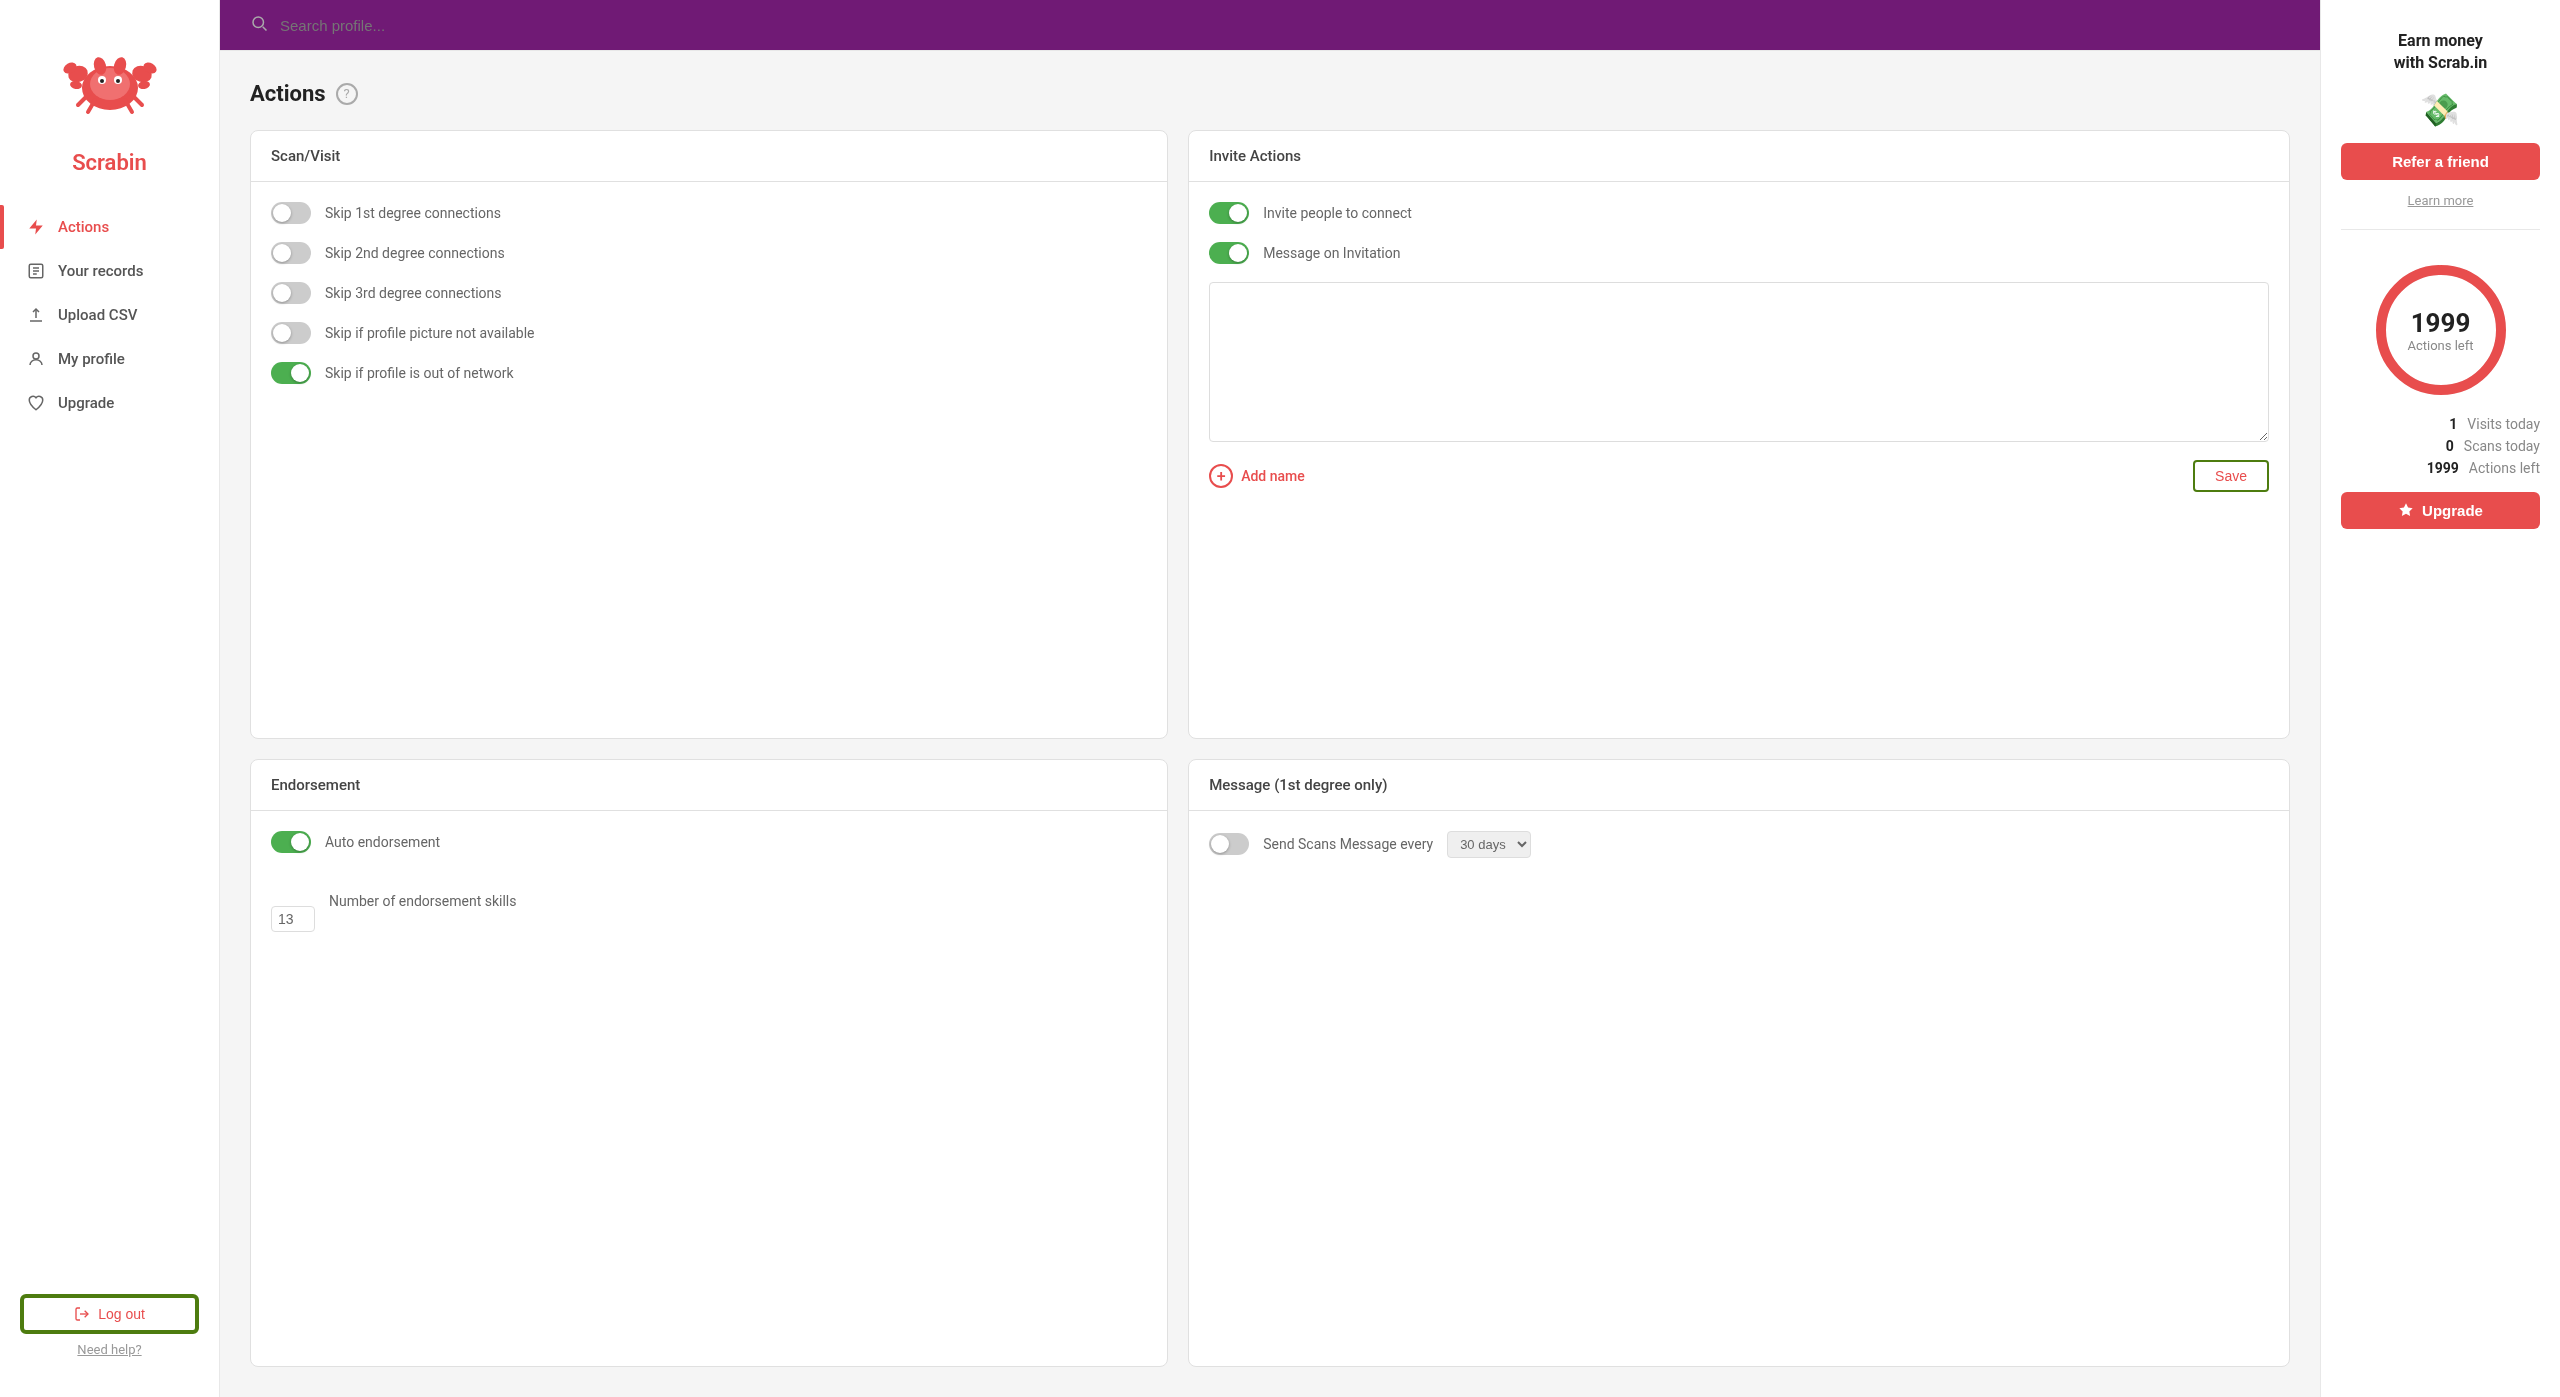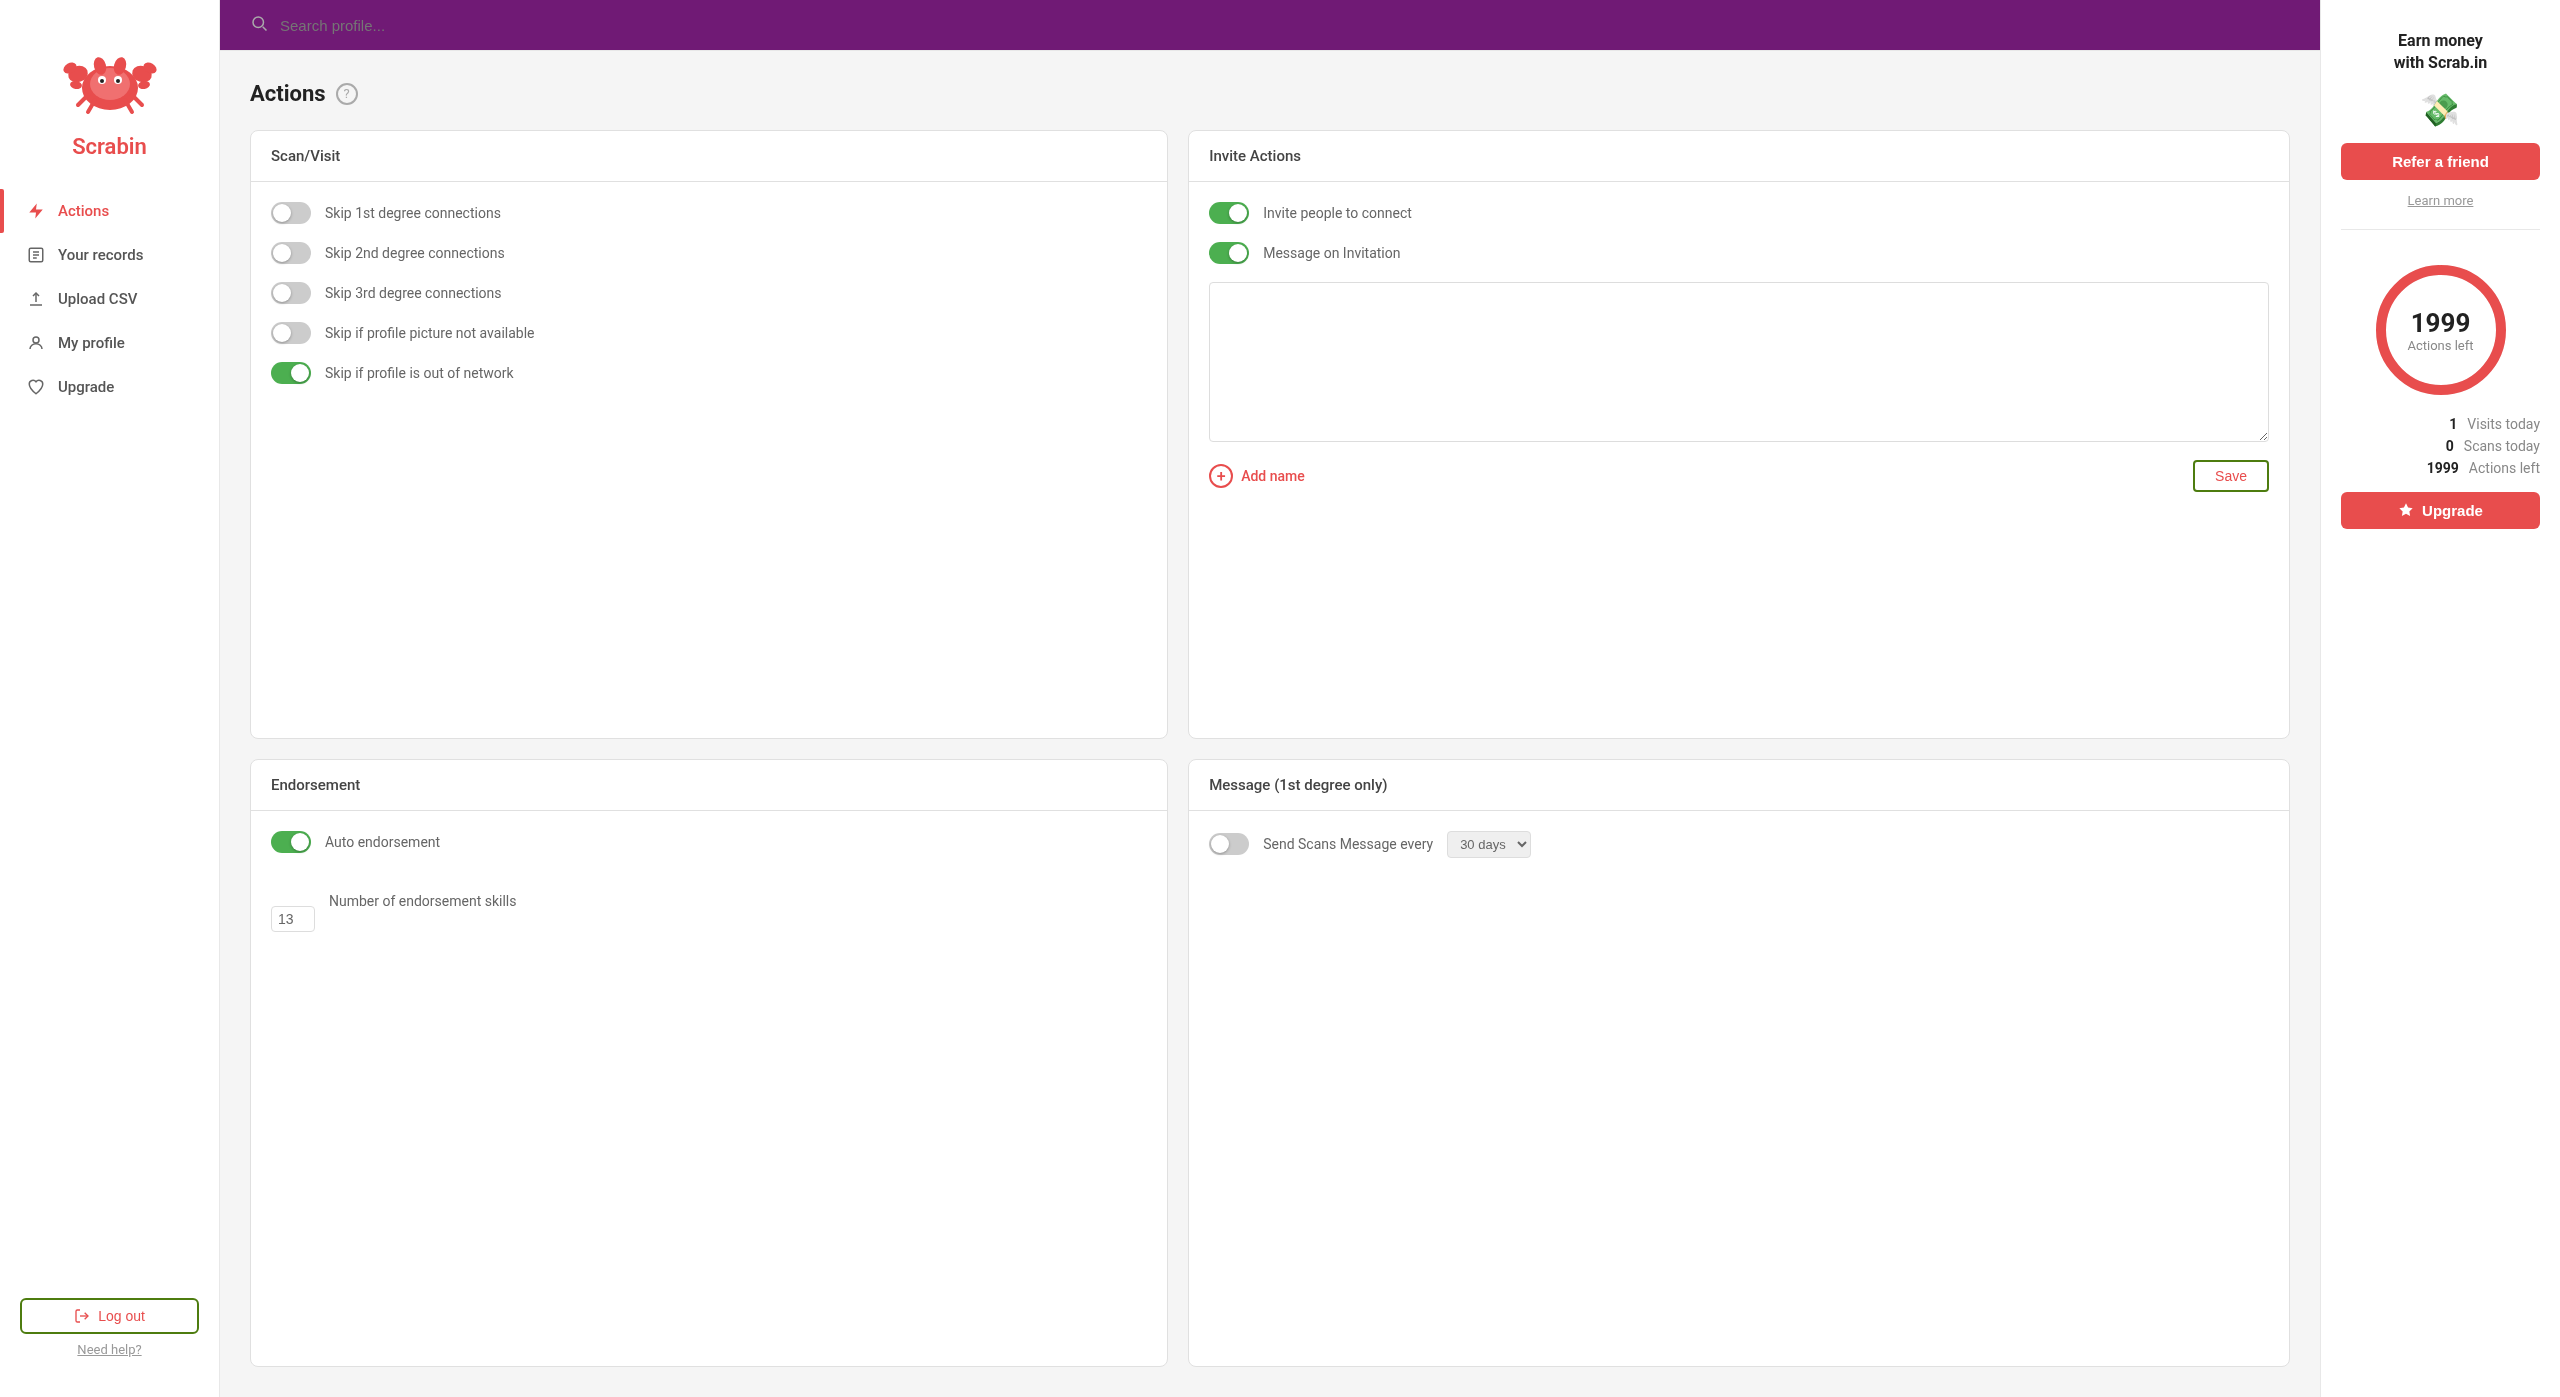--- a/index.html
+++ b/index.html
@@ -23,21 +23,21 @@
       padding: 10px 20px 30px;
     }
     .logo-img {
       width: 100px;
       height: 100px;
     }
     .logo-text {
       color: #e84d4d;
       font-size: 22px;
       font-weight: 600;
-      margin-top: 4px;
+      margin-top: 20px;
     }
     .nav-items {
       flex: 1;
       display: flex;
       flex-direction: column;
       padding: 0 10px;
     }
     .nav-item {
       display: flex;
       align-items: center;
@@ -72,21 +72,21 @@
       justify-content: center;
     }
     .sidebar-bottom {
       padding: 20px;
       display: flex;
       flex-direction: column;
       align-items: center;
       gap: 8px;
     }
     .logout-btn {
-      border: 2px solid #4d7c0f;
+      border: 4px solid #4d7c0f;
       background: #fff;
       color: #e84d4d;
       border-radius: 6px;
       padding: 8px 24px;
       cursor: pointer;
       font-size: 14px;
       font-weight: 500;
       display: flex;
       align-items: center;
       gap: 8px;

